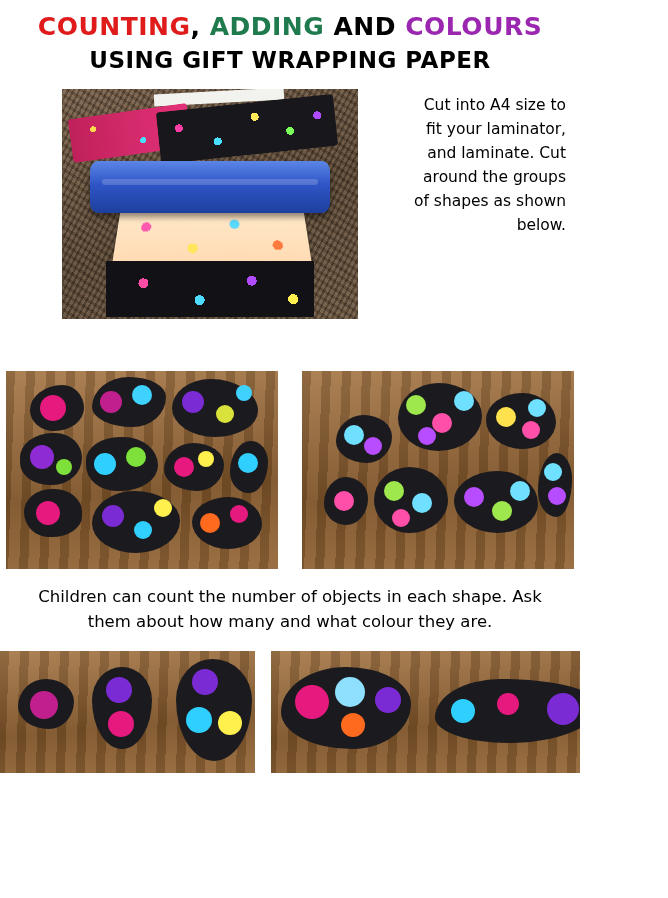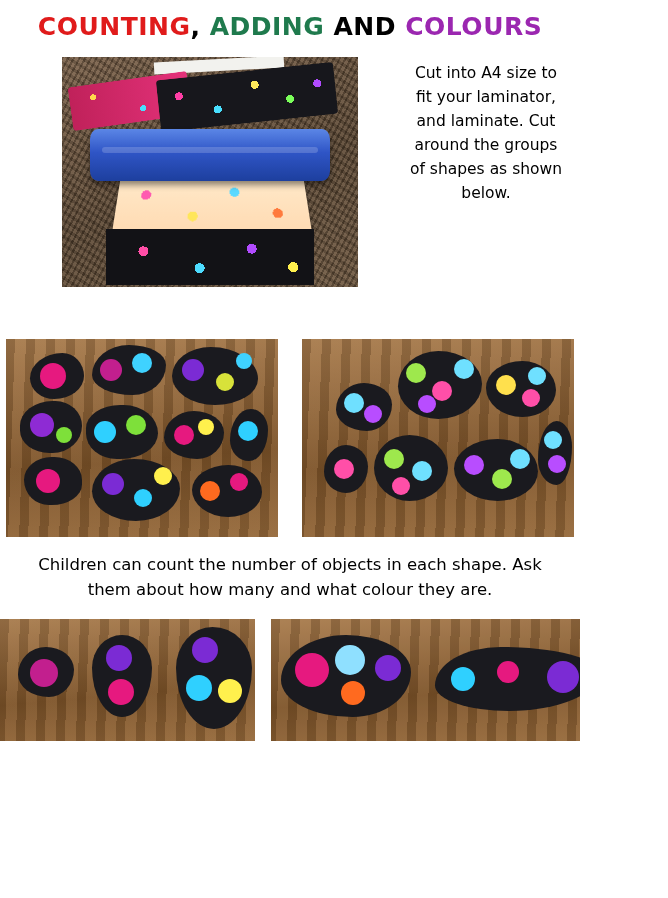--- a/index.html
+++ b/index.html
@@ -52,21 +52,21 @@
     margin-top: 16px;
     padding: 0 14px;
     box-sizing: border-box;
   }
   .side-text {
     font-size: 15.5px;
     line-height: 1.55;
     text-align: center;
   }
   .side-left  { width: 160px; padding-top: 4px; }
-  .side-right { width: 160px; padding-top: 4px; }
+  .side-right { width: 160px; padding-top: 4px; text-align: right; }
   .photo-top {
     width: 296px;
     height: 230px;
     margin: 0 auto;
     position: relative;
     overflow: hidden;
     background: #6b5743;
   }
 
   
@@ -201,20 +201,21 @@
     padding: 0 40px;
   }
 </style>
 </head>
 <body>
 
 <div class="page">
 
   <div class="title-block">
     <div class="title-line1"><span class="w-count">COUNTING</span><span class="w-comma">,</span> <span class="w-add">ADDING</span> <span class="w-and">AND</span> <span class="w-col">COLOURS</span></div>
+    <div class="title-line2">USING GIFT WRAPPING PAPER</div>
   </div>
 
   <div class="top-row">
 
 
     <div class="photo photo-top">
       <div class="carpet"></div>
       <div class="top-white-strip"></div>
       <div class="wrap-roll roll-a"></div>
       <div class="wrap-roll roll-b"></div>

